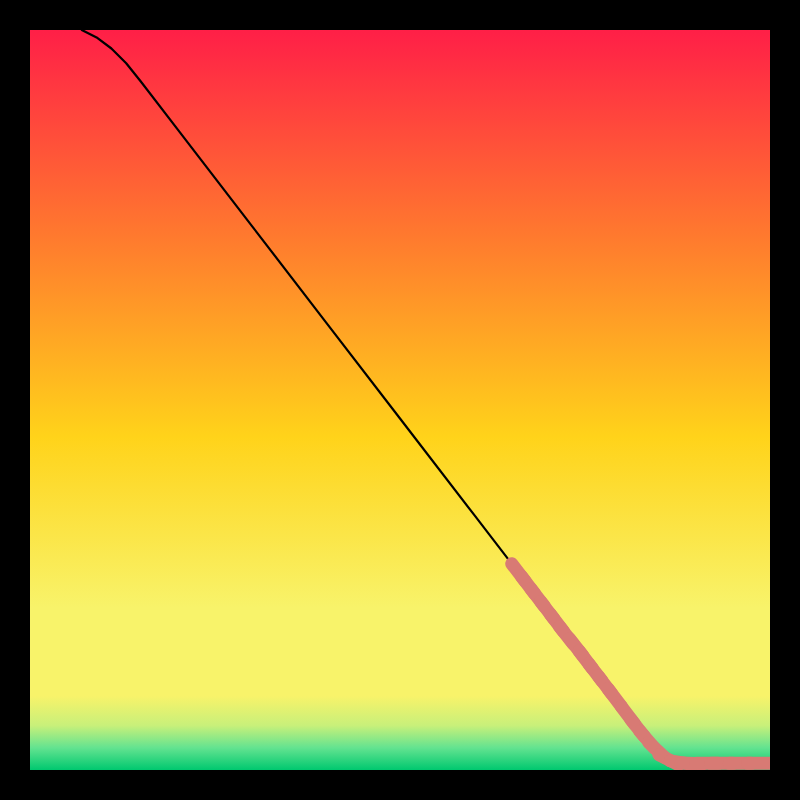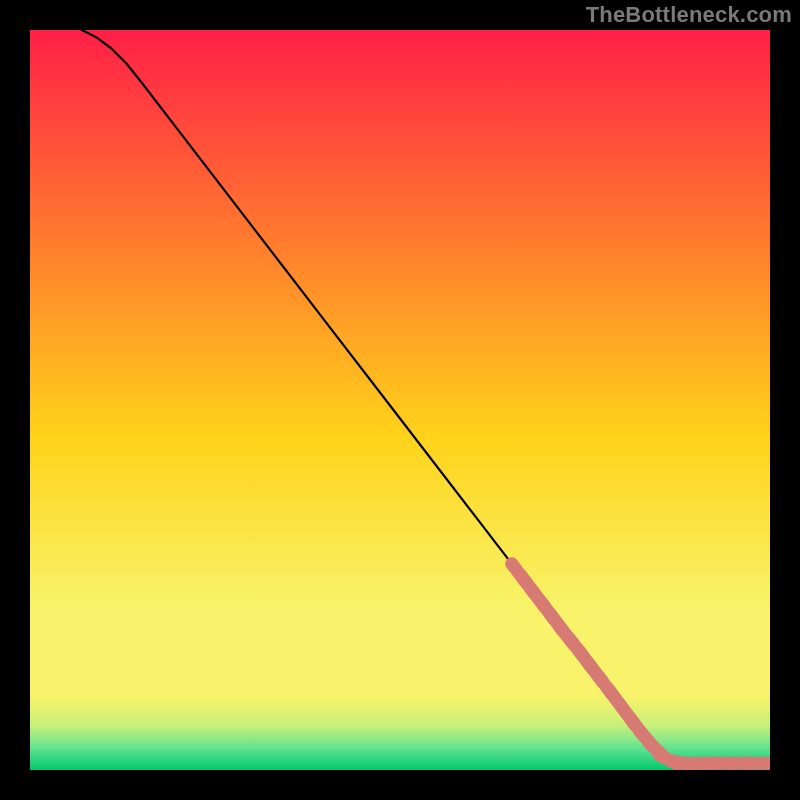--- a/index.html
+++ b/index.html
@@ -37,21 +37,20 @@
     overflow: hidden;
   }
   .plot svg {
     display: block;
   }
 </style>
 </head>
 <body>
 
 <div class="frame">
-  <div class="watermark">TheBottleneck.com</div>
   <div class="plot">
     <svg id="chart-svg" width="740" height="740" viewBox="0 0 740 740">
       <defs>
         <linearGradient id="bg-grad" x1="0" y1="0" x2="0" y2="1">
           <stop id="g0" offset="0%" stop-color="#ff1f47"></stop>
           <stop id="g1" offset="28%" stop-color="#ff7a2e"></stop>
           <stop id="g2" offset="55%" stop-color="#ffd31a"></stop>
           <stop id="g3" offset="78%" stop-color="#f8f36a"></stop>
           <stop id="g4" offset="90%" stop-color="#f8f36a"></stop>
           <stop id="g5" offset="94%" stop-color="#c8f07a"></stop>

